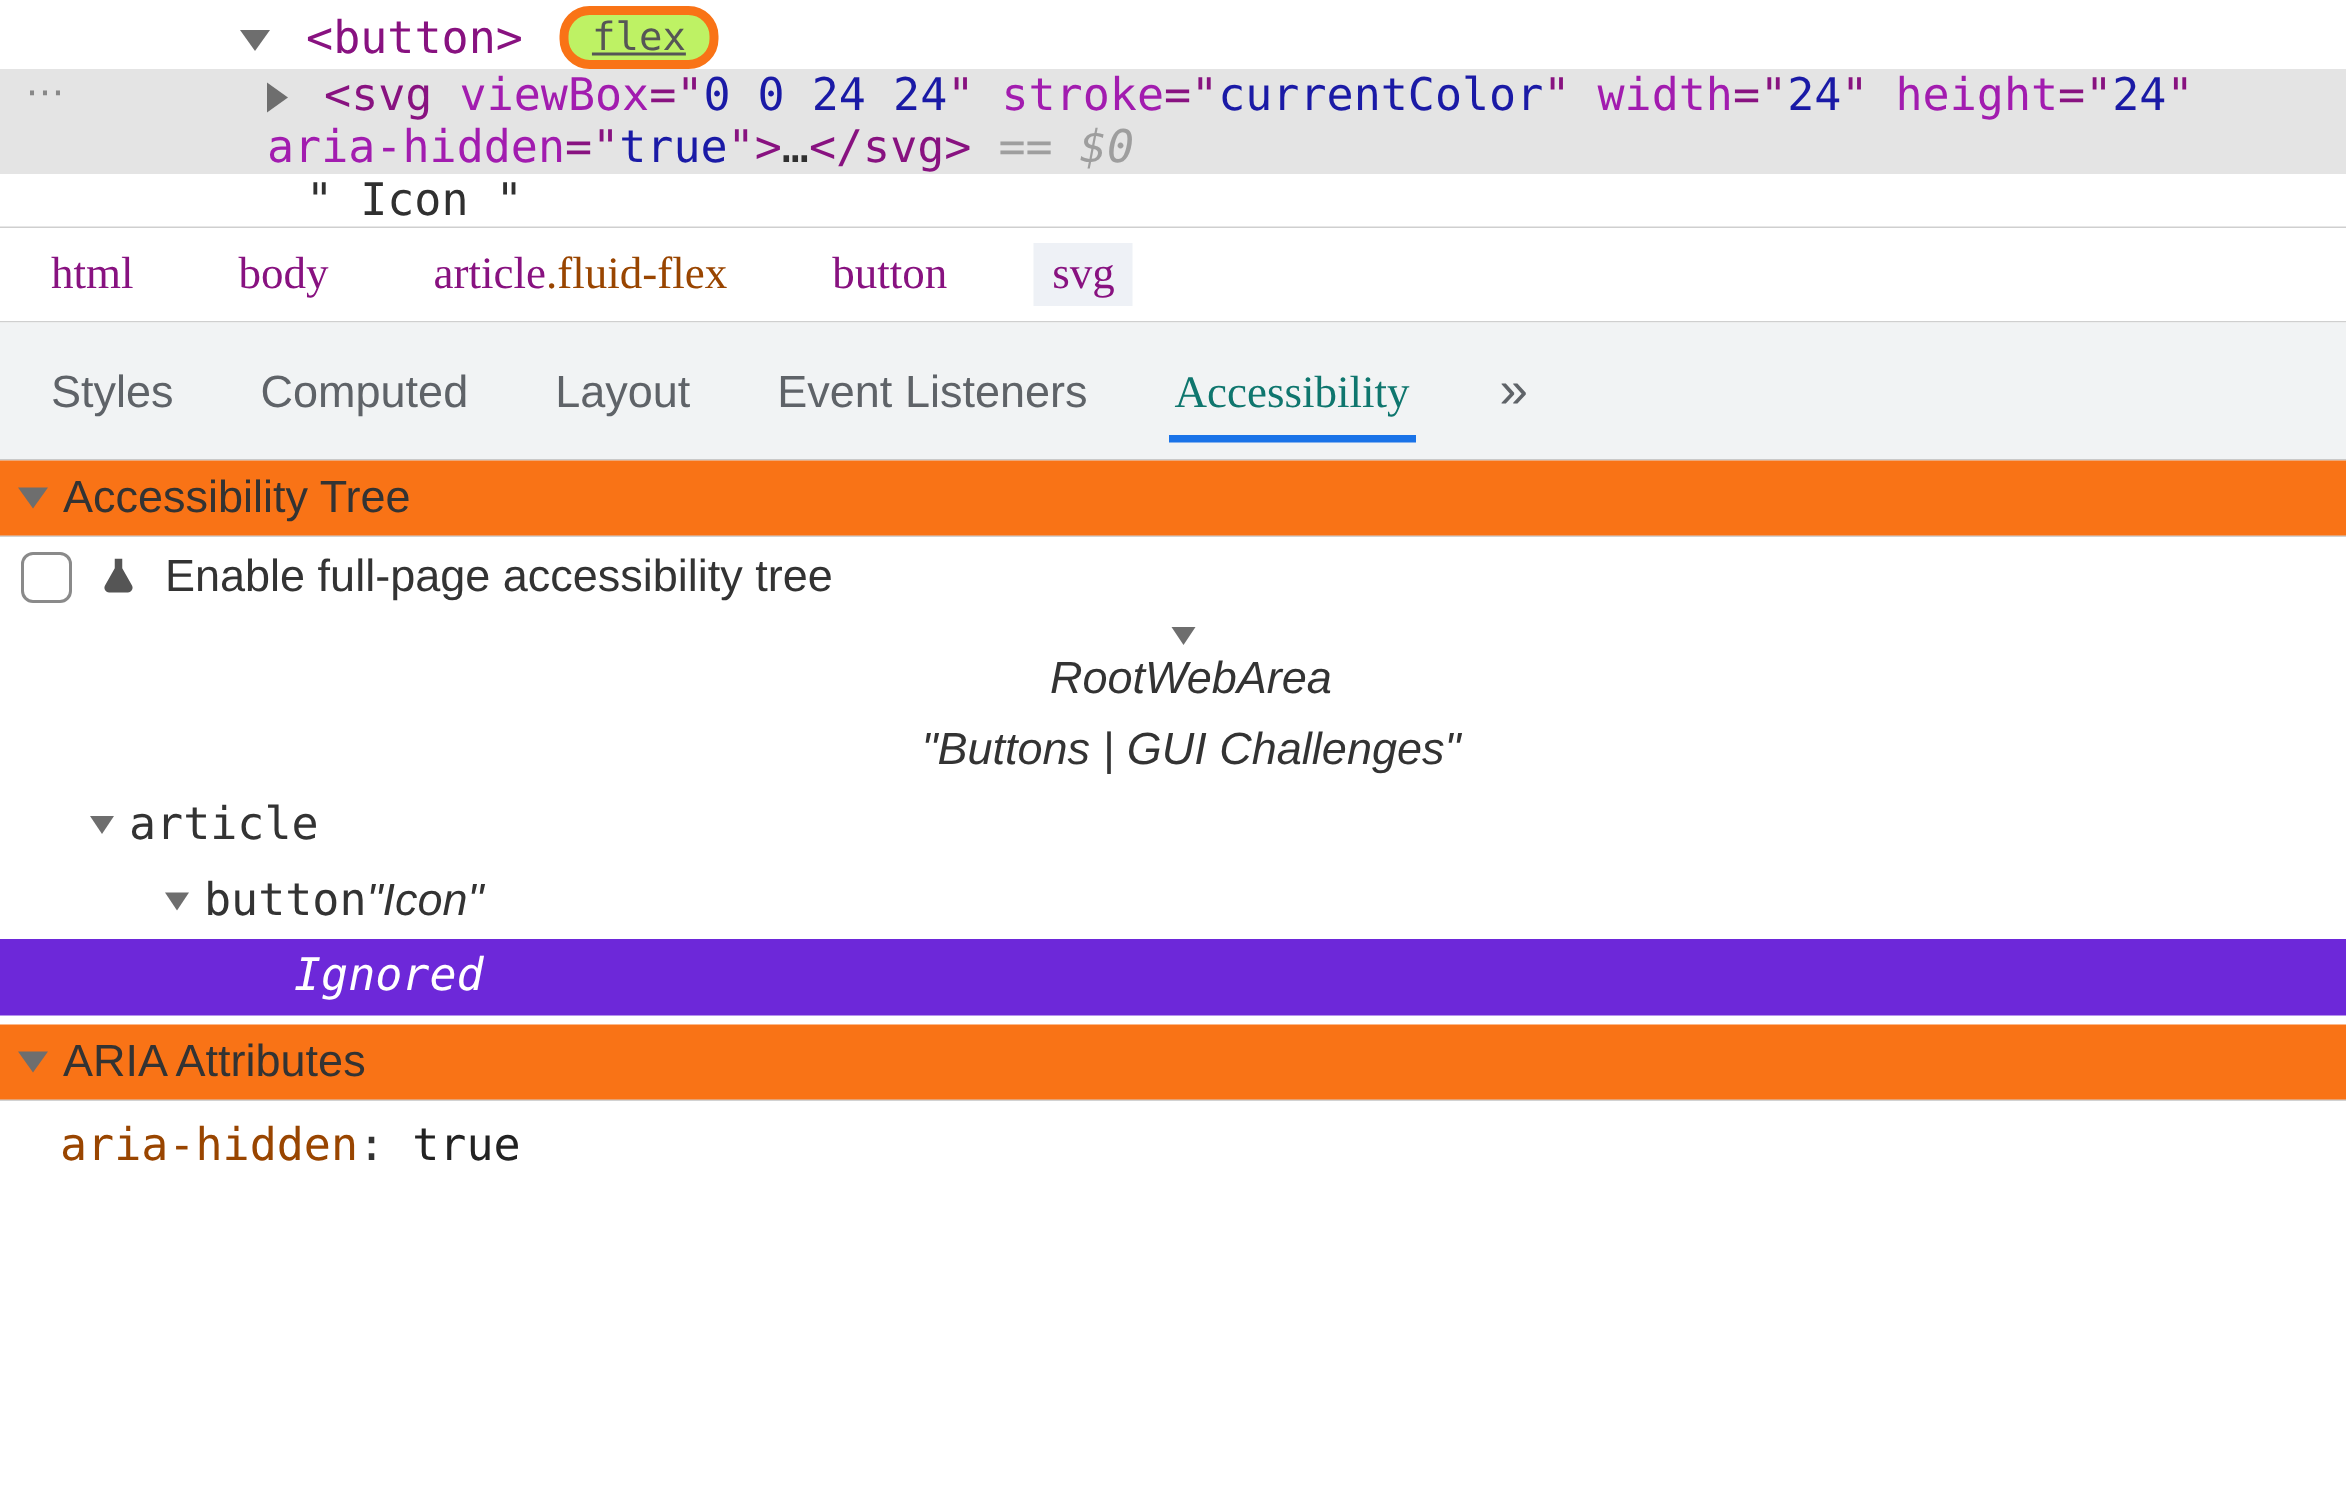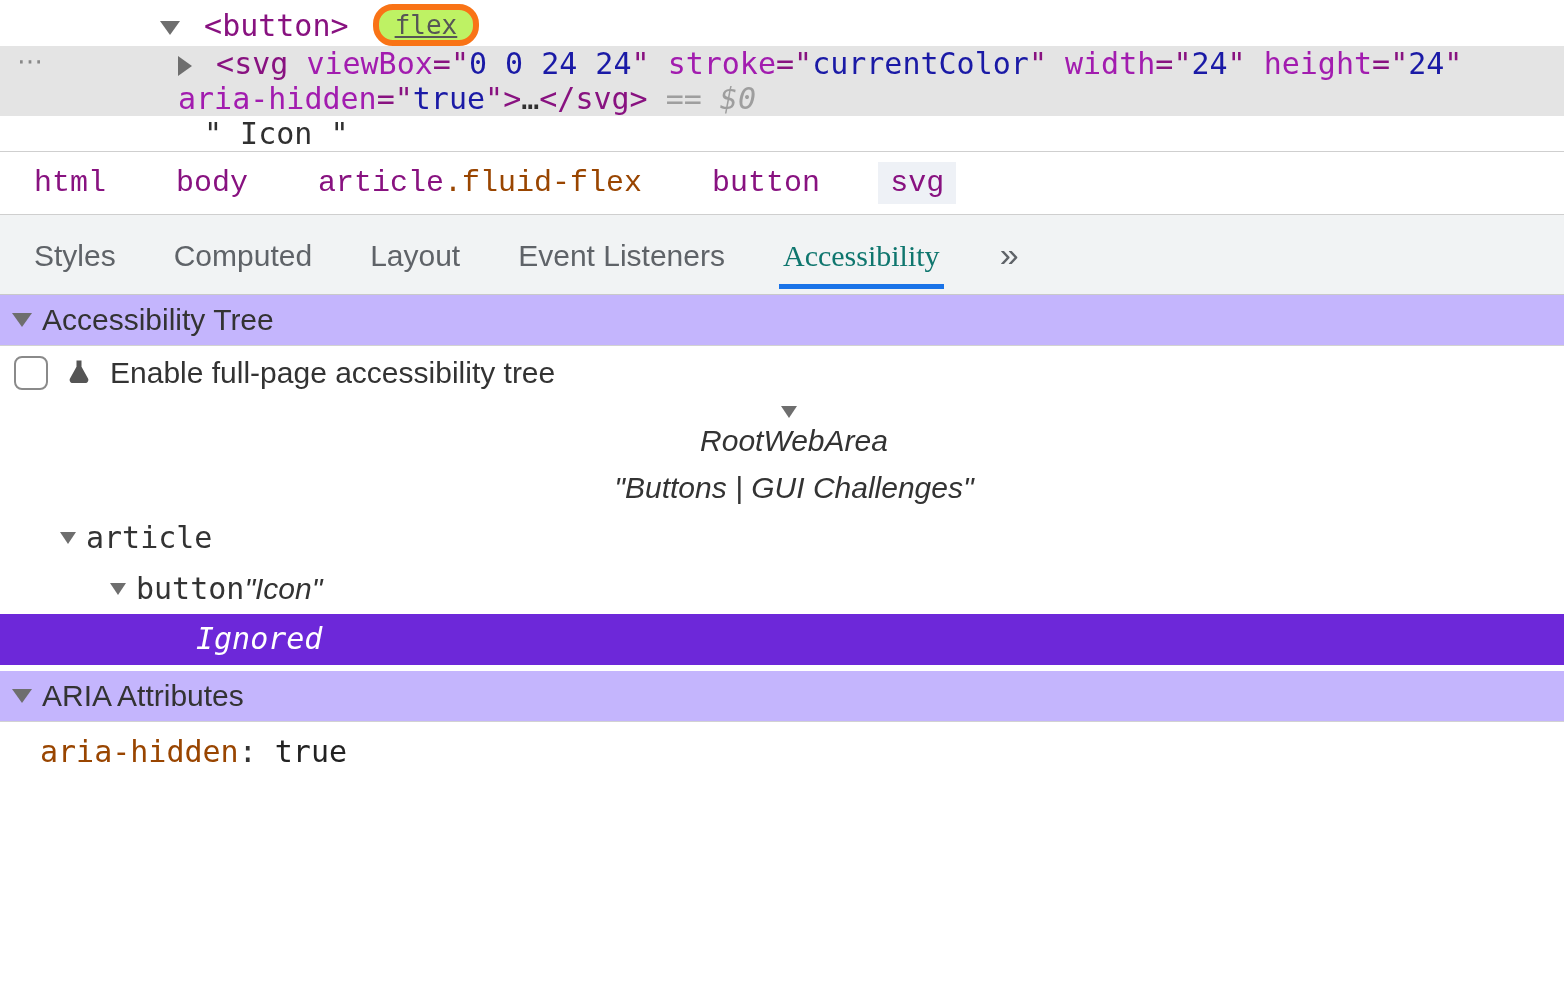--- a/index.html
+++ b/index.html
@@ -64,54 +64,54 @@
     white-space: normal;
     word-break: break-word;
   }
 
   
   .breadcrumbs {
     border-top: 1px solid #cfcfcf;
     border-bottom: 1px solid #cfcfcf;
     padding: 10px 0 10px 22px;
     display: flex; gap: 46px;
-    font-family: Liberation Mono, monospace;
+    font-family: Liberation Serif, serif;
   }
   .crumb { color: #881280; padding: 4px 12px; cursor: default; }
   .crumb .cls { color: #994500; text-align: center; }
   .crumb.active { background: #eef1f6; }
 
   
   .tab-strip {
     display: flex; align-items: center;
     gap: 50px;
     padding: 0 0 0 30px;
     background: #f1f3f4;
     border-bottom: 1px solid #c9c9c9;
-    height: 80px;
+    height: 92px;
   }
   .tab {
     color: #5f6368;
     padding: 18px 4px 16px;
     cursor: default;
   }
   .tab.active {
     color: #0f766e;
     box-shadow: inset 0 -5px 0 0 #1a73e8;
     font-family: Liberation Serif, serif;
   }
   .overflow-chevrons {
     color: #5f6368; font-size: 34px; padding-right: 10px; margin-left: 6px;
   }
 
   
   .a11y-panel { }
   .section-header {
     display: flex; align-items: center;
-    background: #c4b5fd;
+    background: #f97316;
     border-bottom: 1px solid #d2d2d2;
     padding: 8px 10px 8px 12px;
     font-size: 30px;
   }
   .section-header .twisty { margin-right: 10px; }
   .section-body { padding: 0; }
 
   .enable-row {
     display:flex; align-items:center; gap: 14px;
     padding: 10px 10px 10px 14px;

